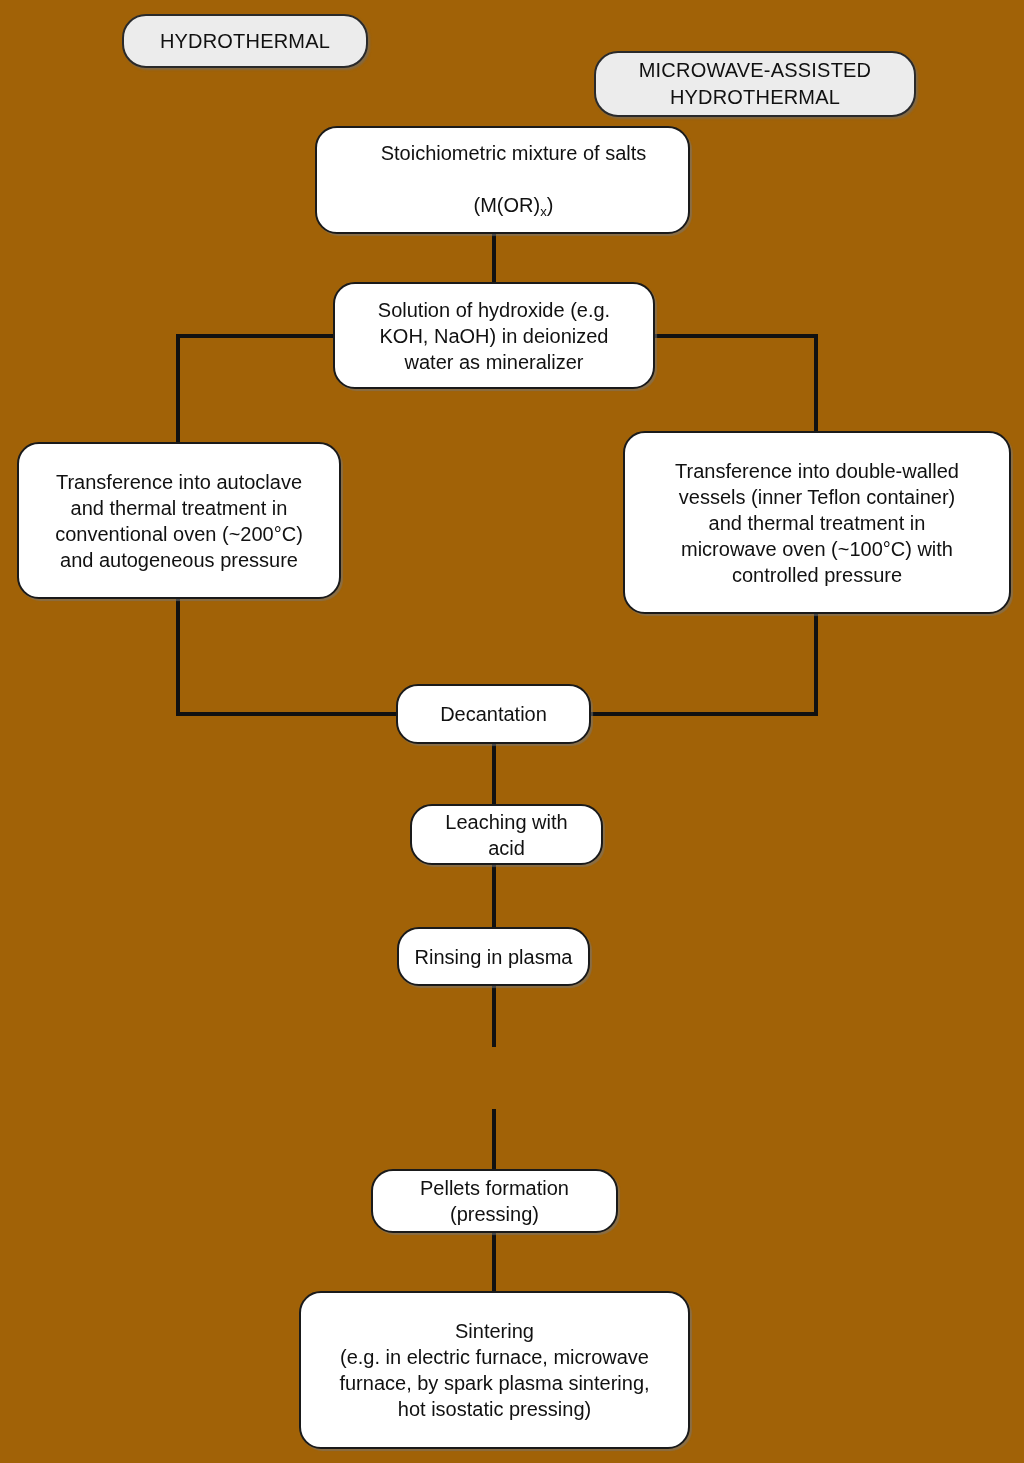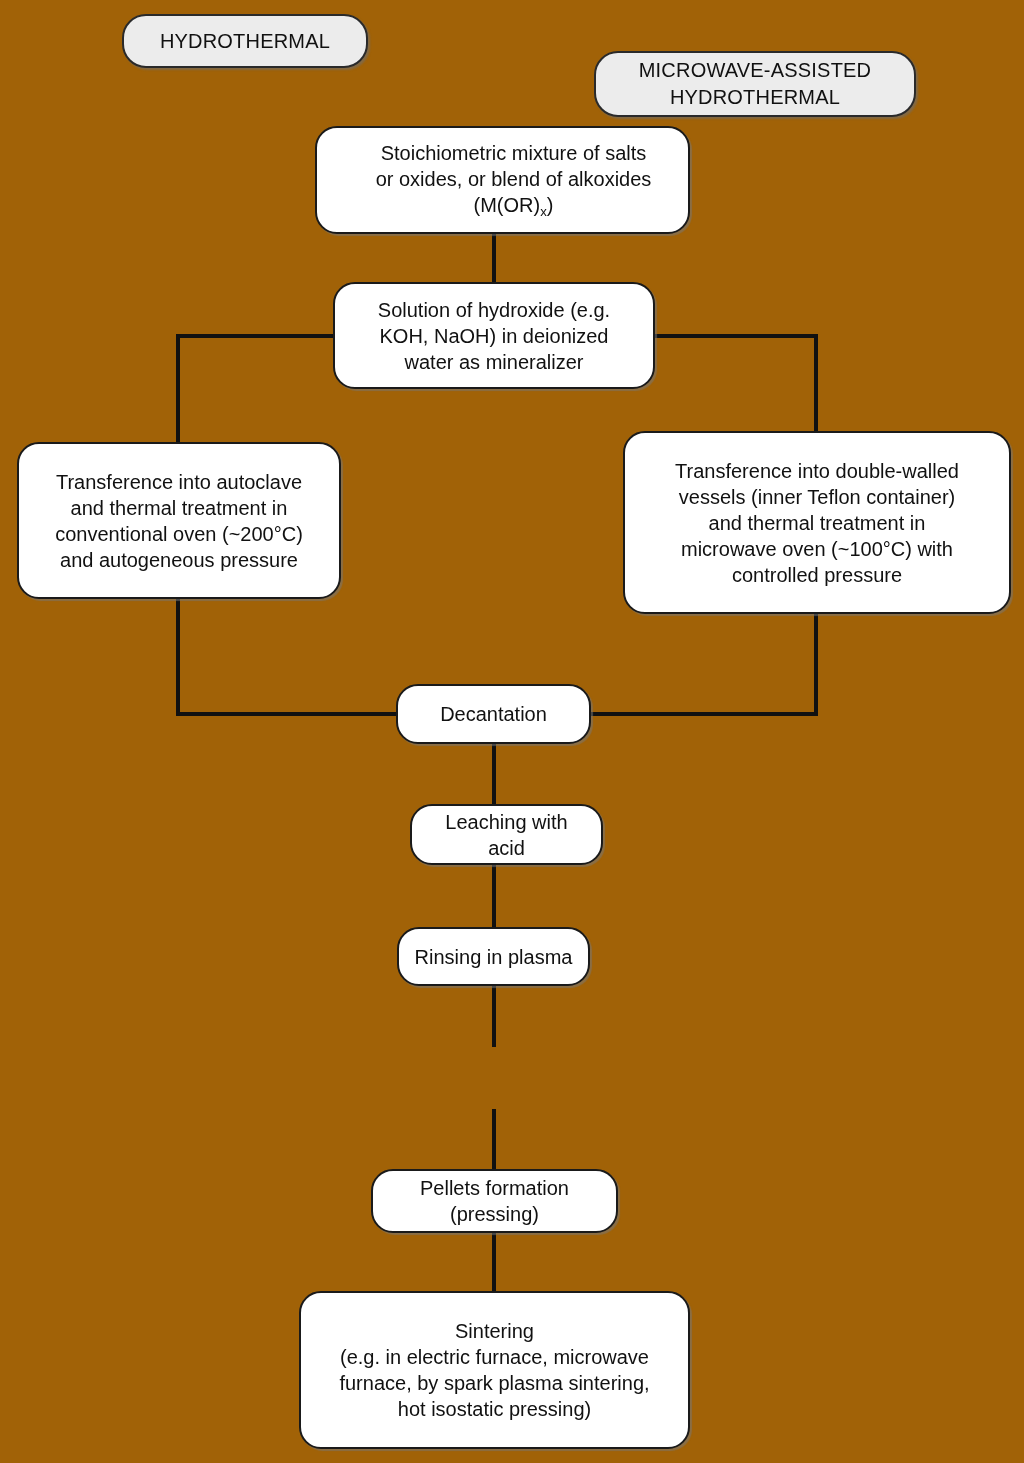--- a/index.html
+++ b/index.html
@@ -112,21 +112,21 @@
   </div>
 
   <div class="pill" id="pill-mw-hydrothermal">
     <span style="white-space: pre-line;">MICROWAVE-ASSISTED
 HYDROTHERMAL</span>
   </div>
 
   <div class="node" id="node-precursor">
     <span class="txt">
       <span>Stoichiometric mixture of salts</span><br>
-      <span>or oxides, or blend of alkoxides</span><br>
+      <br>
       <span>(M(OR)</span><sub>x</sub><span>)</span>
     </span>
   </div>
 
   <div class="node" id="node-mineralizer">
     <span class="txt">
       <span>Solution of hydroxide (e.g.</span><br>
       <span>KOH, NaOH) in deionized</span><br>
       <span>water as mineralizer</span>
     </span>

